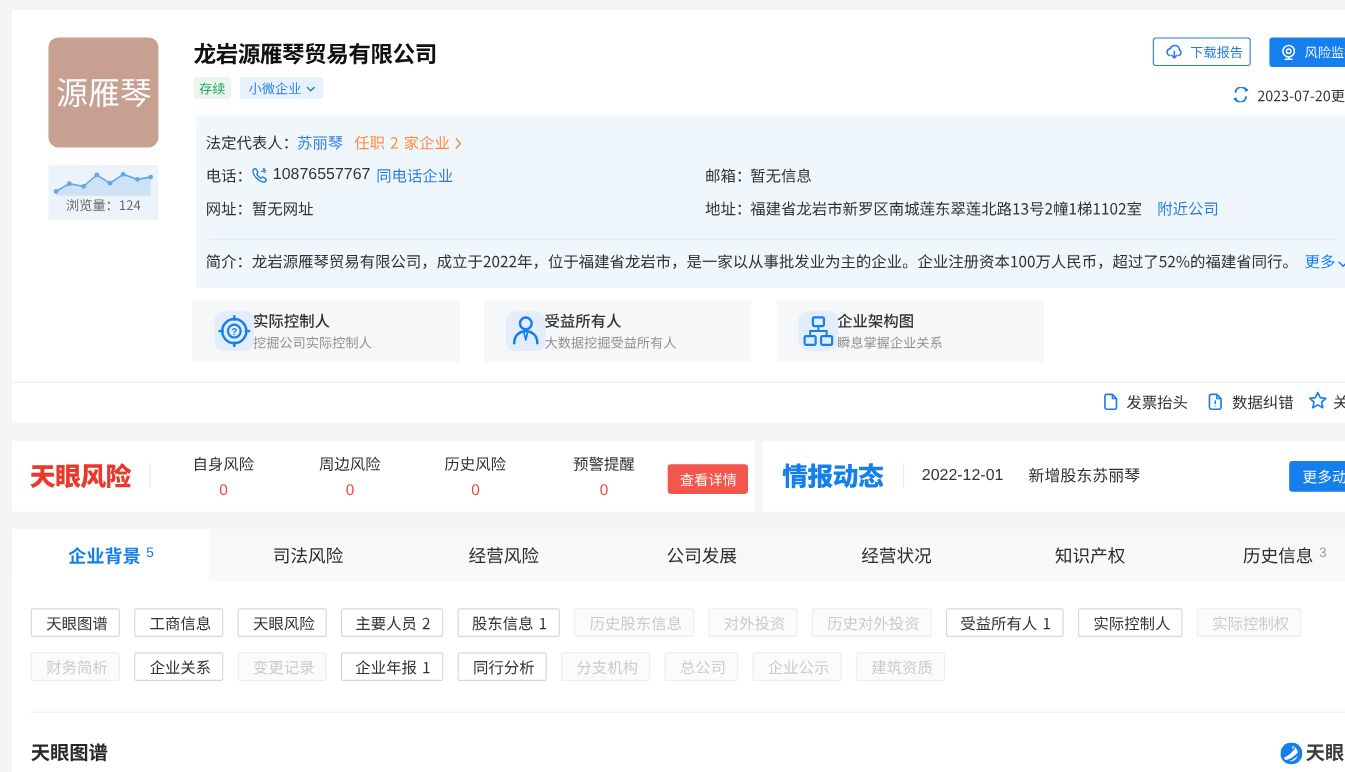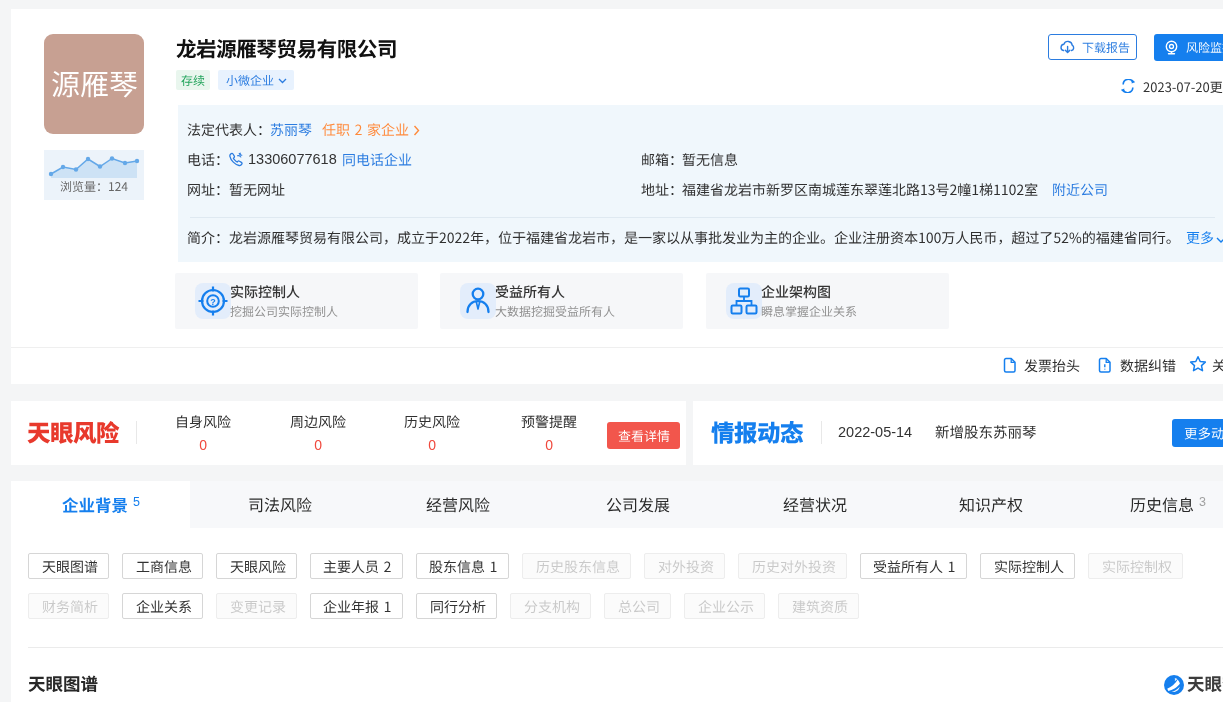--- a/index.html
+++ b/index.html
@@ -392,21 +392,21 @@
     <g fill="#303030" transform="translate(0,14) scale(0.014000,-0.014000)">
       <use href="#g51" x="0"></use>
       <use href="#g52" x="1000"></use>
       <use href="#g6" x="2000"></use>
     </g>
   </svg>
 <svg style="position:absolute;left:228px;top:152px;" width="15" height="15" viewBox="0 0 15 15">
     <path d="M3.2 1.6 C2.2 2.2 1.6 3.0 1.9 4.3 C2.3 6.2 3.5 8.3 5.3 10.1 C7.1 11.9 9.2 13.1 11.1 13.5 C12.4 13.8 13.2 13.2 13.8 12.2 C14.2 11.5 14.0 10.8 13.4 10.4 L11.5 9.2 C10.9 8.8 10.3 8.9 9.8 9.4 L9.2 10.0 C8.1 9.6 5.8 7.3 5.4 6.2 L6.0 5.6 C6.5 5.1 6.6 4.5 6.2 3.9 L5.0 2.0 C4.6 1.4 3.9 1.2 3.2 1.6 Z" fill="none" stroke="#2b7ce0" stroke-width="1.3" stroke-linejoin="round"></path>
     <path d="M9.5 3.8 C10.6 3.5 12.1 4.0 12.8 5.0 M11.2 1.6 L12.3 2.9 M13.9 3.2 L12.3 2.9 M12.2 1.0 L12.3 2.9" fill="none" stroke="#2b7ce0" stroke-width="1.1" stroke-linecap="round"></path>
   </svg>
-<div style="position:absolute;left:248px;top:152.2px;font:400 14.5px/1 &quot;Liberation Sans&quot;,sans-serif;color:#333;white-space:pre">13306077618</div>
+<div style="position:absolute;left:248px;top:152.2px;font:400 14.5px/1 &quot;Liberation Sans&quot;,sans-serif;color:#333;white-space:pre">10876557767</div>
 <svg style="position:absolute;left:342px;top:151px;overflow:visible" width="70.0" height="17.5">
     <g fill="#2b7ce0" transform="translate(0,14) scale(0.014000,-0.014000)">
       <use href="#g53" x="0"></use>
       <use href="#g51" x="1000"></use>
       <use href="#g52" x="2000"></use>
       <use href="#g25" x="3000"></use>
       <use href="#g26" x="4000"></use>
     </g>
   </svg>
 <svg style="position:absolute;left:641px;top:151px;overflow:visible" width="42.0" height="17.5">
@@ -760,21 +760,21 @@
   </svg>
 <svg style="position:absolute;left:711px;top:417.5px;overflow:visible" width="92.0" height="29.4">
     <g fill="#157fee" transform="translate(0,23.5) scale(0.023500,-0.023500)">
       <use href="#g176" x="0"></use>
       <use href="#g177" x="979"></use>
       <use href="#g178" x="1957"></use>
       <use href="#g179" x="2936"></use>
     </g>
   </svg>
 <div style="position:absolute;left:821px;top:421px;width:1px;height:23px;background:#e8e8e8"></div>
-<div style="position:absolute;left:838px;top:425.2px;font:400 14.5px/1 &quot;Liberation Sans&quot;,sans-serif;color:#333;white-space:pre">2022-05-14</div>
+<div style="position:absolute;left:838px;top:425.2px;font:400 14.5px/1 &quot;Liberation Sans&quot;,sans-serif;color:#333;white-space:pre">2022-12-01</div>
 <svg style="position:absolute;left:935px;top:423.0px;overflow:visible" width="101.5" height="18.1">
     <g fill="#303030" transform="translate(0,14.5) scale(0.014500,-0.014500)">
       <use href="#g40" x="0"></use>
       <use href="#g180" x="1000"></use>
       <use href="#g181" x="2000"></use>
       <use href="#g74" x="3000"></use>
       <use href="#g46" x="4000"></use>
       <use href="#g47" x="5000"></use>
       <use href="#g2" x="6000"></use>
     </g>

